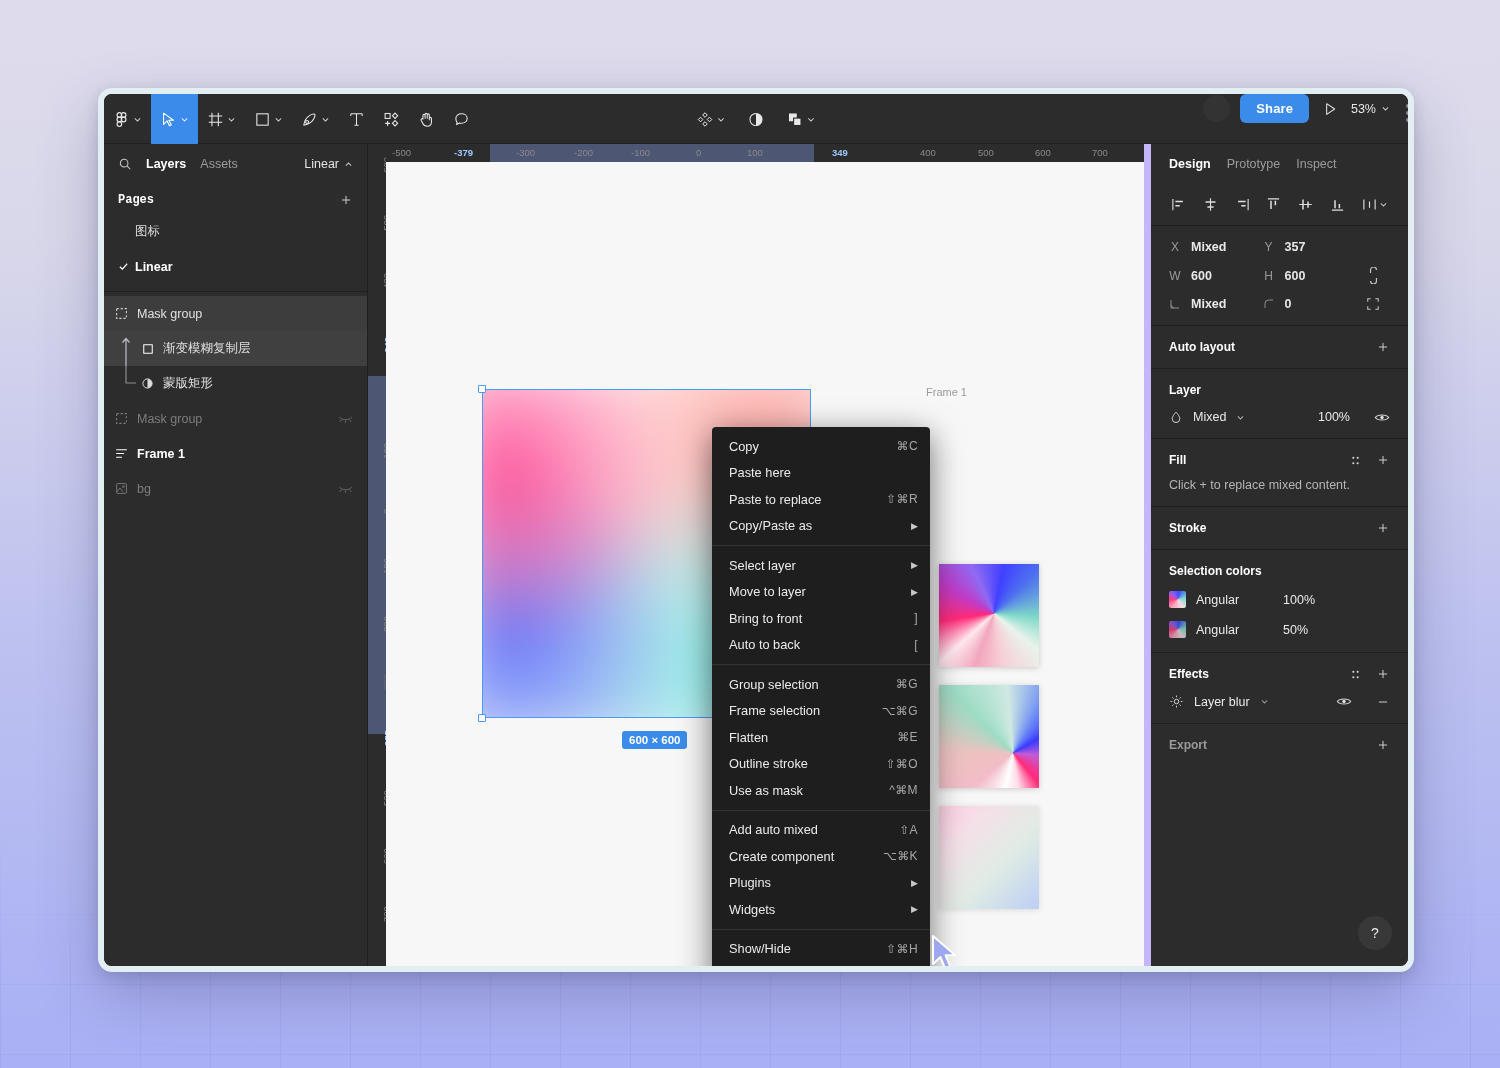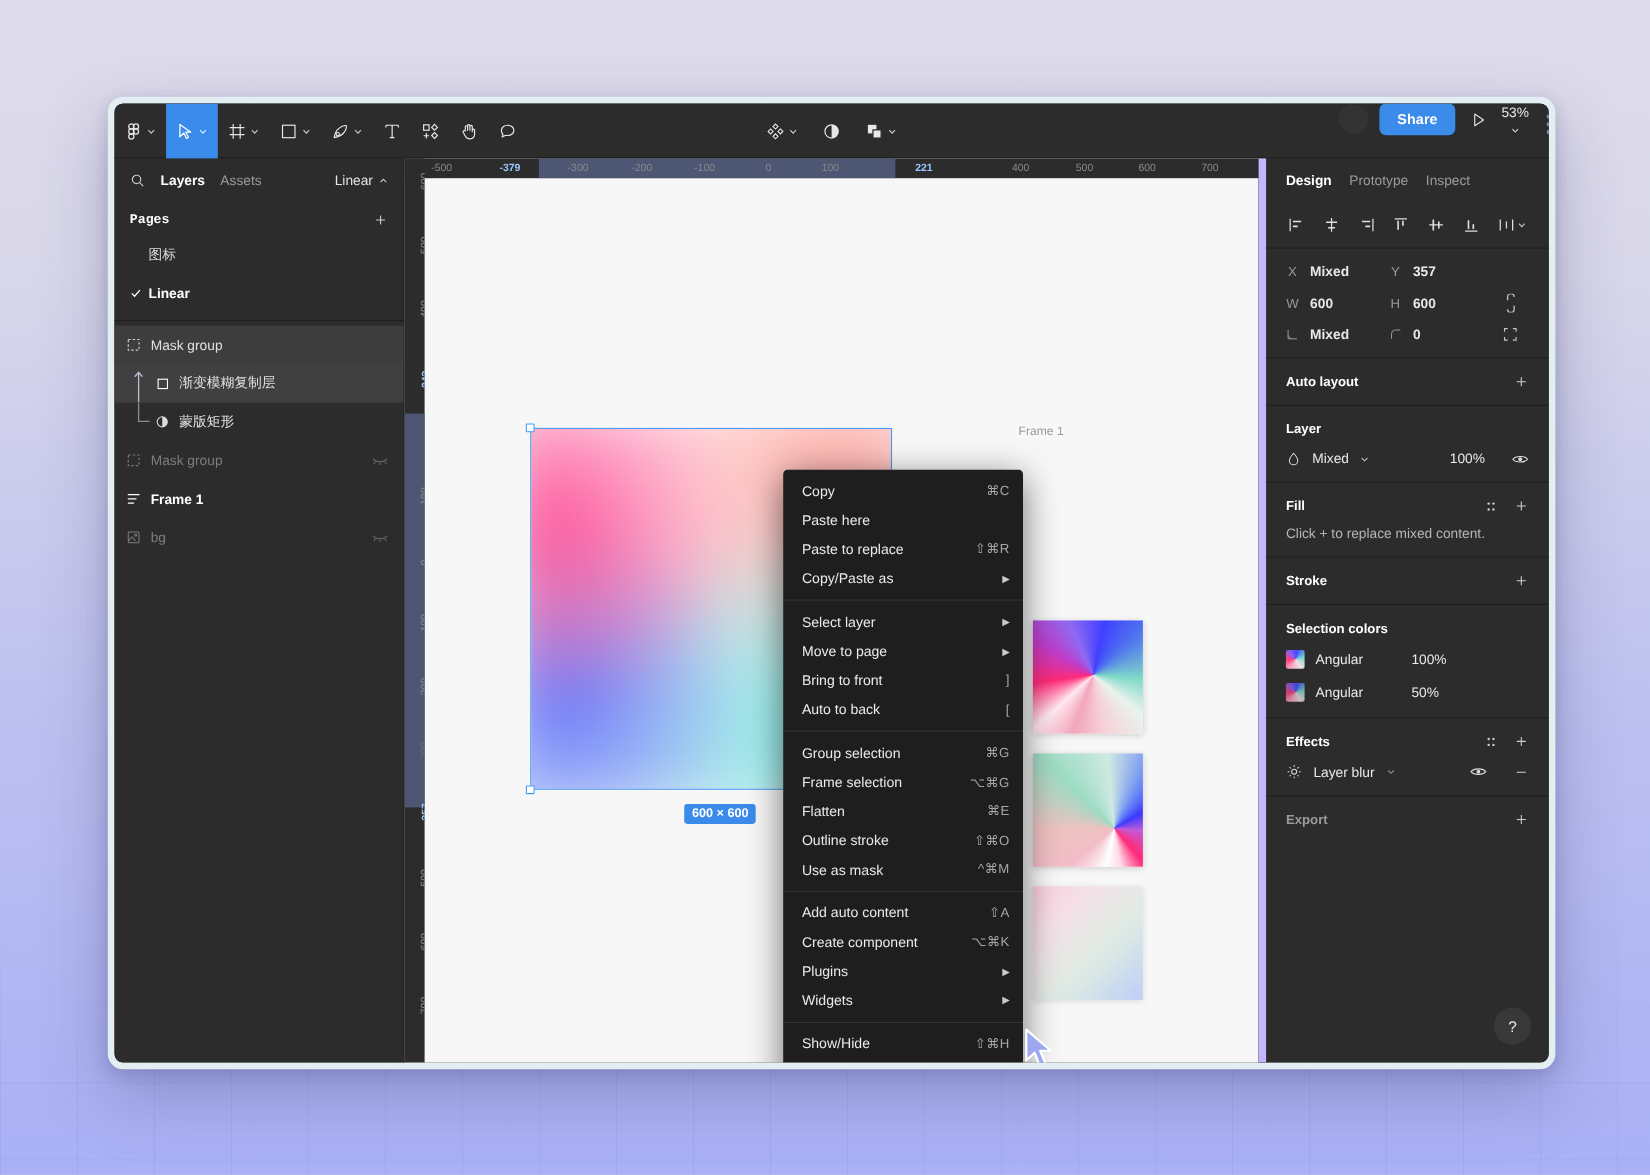--- a/index.html
+++ b/index.html
@@ -52,21 +52,21 @@
   .tb-btn svg { display: block; }
   .chev { width: 9px; height: 9px; opacity: .85; }
   .tb-center { position: absolute; left: 50%; transform: translateX(-50%); display: flex; align-items: center; gap: 4px; }
   .tb-right { margin-left: auto; display: flex; align-items: center; gap: 10px; padding-right: 18px; }
   .avatar-circle { width: 27px; height: 27px; border-radius: 50%; background: #333; }
   .share-btn {
     background: #3b8beb; color: #fff; font-size: 13px; font-weight: 600;
     border-radius: 6px; padding: 7px 16px; cursor: pointer; letter-spacing: .1px;
   }
   .play-btn { color: #e2e2e2; cursor: pointer; display: flex; align-items: center; padding: 3px; }
-  .zoom-ctl { color: #e8e8e8; font-size: 12.5px; display: flex; align-items: center; gap: 5px; cursor: pointer; flex-direction: column; }
+  .zoom-ctl { color: #e8e8e8; font-size: 12.5px; display: flex; align-items: center; gap: 5px; cursor: pointer; }
   .win-dots { position: absolute; right: -2px; top: 10px; display: flex; flex-direction: column; gap: 3px; }
   .win-dots i { width: 4px; height: 4px; border-radius: 50%; background: #8c8c96; display: block; }
 
   
   .app-body { flex: 1; display: flex; min-height: 0; }
 
   
   .left-panel { width: 264px; background: #2c2c2c; display: flex; flex-direction: column;
                 border-right: 1px solid #1f1f1f; flex: 0 0 264px; }
   .lp-tabs { height: 40px; display: flex; align-items: center; padding: 0 14px; gap: 14px; }
@@ -470,21 +470,21 @@
 
       <div class="ruler-h">
         <div class="hl-range" style="left:122px; right:330px;"></div>
         <span class="rtick" style="left:24px;  top:3px;">-500</span>
         <span class="rtick hl" style="left:86px; top:3px;">-379</span>
         <span class="rtick" style="left:148px; top:3px;">-300</span>
         <span class="rtick" style="left:206px; top:3px;">-200</span>
         <span class="rtick" style="left:263px; top:3px;">-100</span>
         <span class="rtick" style="left:328px; top:3px;">0</span>
         <span class="rtick" style="left:379px; top:3px;">100</span>
-        <span class="rtick hl" style="left:464px; top:3px;">221</span>
+        <span class="rtick hl" style="left:464px; top:3px;">349</span>
         <span class="rtick" style="left:552px; top:3px;">400</span>
         <span class="rtick" style="left:610px; top:3px;">500</span>
         <span class="rtick" style="left:667px; top:3px;">600</span>
         <span class="rtick" style="left:724px; top:3px;">700</span>
       </div>
 
       <div class="ruler-v">
         <div class="hl-range" style="top:232px; height:358px;"></div>
         <span class="rtick vert" style="left:13px; top:32px;  transform:rotate(-90deg);">-600</span>
         <span class="rtick vert" style="left:13px; top:90px;  transform:rotate(-90deg);">-500</span>
@@ -541,21 +541,21 @@
           <span class="ctx-arrow">▶</span>
         </div>
 
         <div class="ctx-sep"></div>
 
         <div class="ctx-item">
           <span class="ctx-label">Select layer</span>
           <span class="ctx-arrow">▶</span>
         </div>
         <div class="ctx-item">
-          <span class="ctx-label">Move to page</span>
+          <span class="ctx-label">Move to layer</span>
           <span class="ctx-arrow">▶</span>
         </div>
         <div class="ctx-item">
           <span class="ctx-label">Bring to front</span>
           <span class="ctx-short">]</span>
         </div>
         <div class="ctx-item">
           <span class="ctx-label">Auto to back</span>
           <span class="ctx-short">[</span>
         </div>
@@ -579,21 +579,21 @@
           <span class="ctx-short">⇧⌘O</span>
         </div>
         <div class="ctx-item">
           <span class="ctx-label">Use as mask</span>
           <span class="ctx-short">^⌘M</span>
         </div>
 
         <div class="ctx-sep"></div>
 
         <div class="ctx-item">
-          <span class="ctx-label">Add auto content</span>
+          <span class="ctx-label">Add auto mixed</span>
           <span class="ctx-short">⇧A</span>
         </div>
         <div class="ctx-item">
           <span class="ctx-label">Create component</span>
           <span class="ctx-short">⌥⌘K</span>
         </div>
         <div class="ctx-item">
           <span class="ctx-label">Plugins</span>
           <span class="ctx-arrow">▶</span>
         </div>

